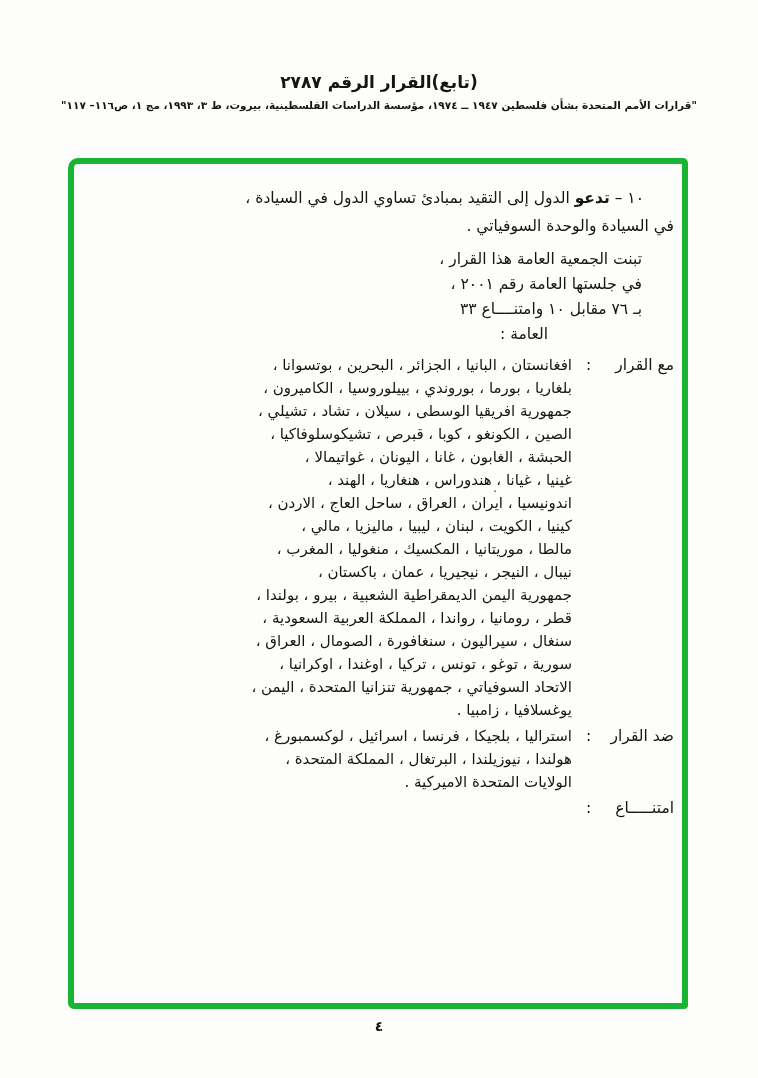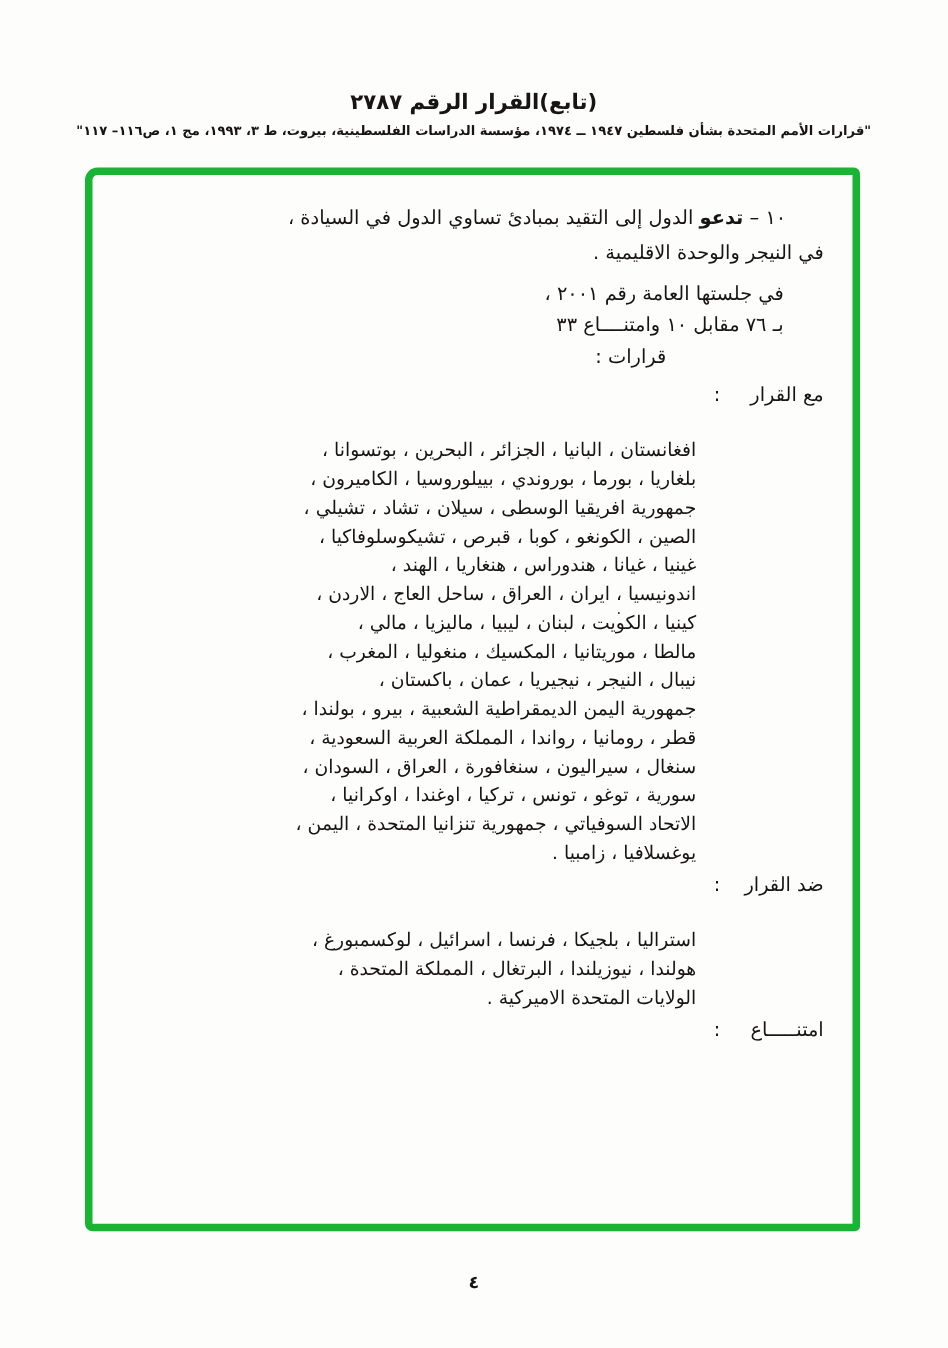--- a/index.html
+++ b/index.html
@@ -7,41 +7,41 @@
   .page{
     position:relative;width:699px;height:1078px;
     font-family:"DejaVu Sans",sans-serif;color:#171513;
   }
   
   .header{position:absolute;top:72px;left:0;width:758px;text-align:center;direction:rtl;}
   .doc-title{font-size:17px;font-weight:bold;margin:0;letter-spacing:.5px;}
   .citation{margin-top:7px;font-size:10.5px;font-weight:bold;white-space:nowrap;}
   
   .green-box{
-    position:absolute;left:68px;top:134px;width:620px;height:851px;
+    position:absolute;left:68px;top:158px;width:620px;height:851px;
     box-sizing:border-box;
     border:6px solid #18b434;border-radius:10px 5px 4px 6px;
     direction:rtl;
-    padding:20px 23px 0 28px;
+    padding:20px 8px 0 28px;
   }
   
   .clause-line{font-size:15.5px;line-height:28px;text-align:right;}
   .clause-line .bold{font-weight:bold;}
   .clause-line.first-line{padding-right:30px;}
   
   .adoption{margin:7px 32px 7px 0;}
   .adoption-line{font-size:15.5px;line-height:25px;text-align:right;}
   .adoption-line.deep-indent{padding-right:94px;}
   
   .vote-block{display:flex;align-items:flex-start;margin-top:3px;}
   .vote-label-col{
     flex:0 0 88px;display:flex;justify-content:space-between;
     font-size:15.5px;line-height:23px;
   }
-  .vote-lines{flex:1;padding-right:14px;min-width:0;margin-top:44px;}
+  .vote-lines{flex:1;padding-right:14px;min-width:0;}
   .vote-line{font-size:15px;line-height:23px;text-align:right;white-space:nowrap;}
   
   .page-number{
     position:absolute;top:1018px;left:0;width:758px;
     text-align:center;font-size:14px;font-weight:bold;
   }
   .stray-mark{position:absolute;left:493px;top:480px;font-size:13px;color:#444;}
 </style>
 </head>
 <body>
@@ -50,47 +50,49 @@
 
   <div class="header">
     <h1 class="doc-title">(تابع)القرار الرقم  ٢٧٨٧</h1>
     <div class="citation">"قرارات الأمم المتحدة بشأن فلسطين ١٩٤٧ ــ ١٩٧٤، مؤسسة الدراسات الفلسطينية، بيروت، ط ٣، ١٩٩٣، مج ١، ص١١٦– ١١٧"</div>
   </div>
 
   <div class="green-box">
 
     <div>
       <div class="clause-line first-line"><span>١٠ – </span><span class="bold">تدعو</span><span> الدول إلى التقيد بمبادئ تساوي الدول في السيادة ،</span></div>
-      <div class="clause-line">في النيجر والوحدة الاقليمية .</div>
+      <div class="clause-line">في السيادة والوحدة السوفياتي .</div>
     </div>
 
     <div class="adoption">
+      <div class="adoption-line">تبنت الجمعية العامة هذا القرار ،</div>
       <div class="adoption-line">في جلستها العامة رقم ٢٠٠١ ،</div>
       <div class="adoption-line">بـ ٧٦ مقابل ١٠ وامتنــــاع ٣٣</div>
-      <div class="adoption-line deep-indent">قرارات :</div>
+      <div class="adoption-line deep-indent">العامة :</div>
     </div>
 
     <div class="vote-block">
       <div class="vote-label-col">
         <span>مع القرار</span>
         <span>:</span>
       </div>
       <div class="vote-lines">
         <div class="vote-line">افغانستان ، البانيا ، الجزائر ، البحرين ، بوتسوانا ،</div>
         <div class="vote-line">بلغاريا ، بورما ، بوروندي ، بييلوروسيا ، الكاميرون ،</div>
         <div class="vote-line">جمهورية افريقيا الوسطى ، سيلان ، تشاد ، تشيلي ،</div>
         <div class="vote-line">الصين ، الكونغو ، كوبا ، قبرص ، تشيكوسلوفاكيا ،</div>
+        <div class="vote-line">الحبشة ، الغابون ، غانا ، اليونان ، غواتيمالا ،</div>
         <div class="vote-line">غينيا ، غيانا ، هندوراس ، هنغاريا ، الهند ،</div>
         <div class="vote-line">اندونيسيا ، ايران ، العراق ، ساحل العاج ، الاردن ،</div>
         <div class="vote-line">كينيا ، الكويت ، لبنان ، ليبيا ، ماليزيا ، مالي ،</div>
         <div class="vote-line">مالطا ، موريتانيا ، المكسيك ، منغوليا ، المغرب ،</div>
         <div class="vote-line">نيبال ، النيجر ، نيجيريا ، عمان ، باكستان ،</div>
         <div class="vote-line">جمهورية اليمن الديمقراطية الشعبية ، بيرو ، بولندا ،</div>
         <div class="vote-line">قطر ، رومانيا ، رواندا ، المملكة العربية السعودية ،</div>
-        <div class="vote-line">سنغال ، سيراليون ، سنغافورة ، العراق ، السودان ،</div>
+        <div class="vote-line">سنغال ، سيراليون ، سنغافورة ، الصومال ، العراق ،</div>
         <div class="vote-line">سورية ، توغو ، تونس ، تركيا ، اوغندا ، اوكرانيا ،</div>
         <div class="vote-line">الاتحاد السوفياتي ، جمهورية تنزانيا المتحدة ، اليمن ،</div>
         <div class="vote-line">يوغسلافيا ، زامبيا .</div>
       </div>
     </div>
 
     <div class="vote-block">
       <div class="vote-label-col">
         <span>ضد القرار</span>
         <span>:</span>

